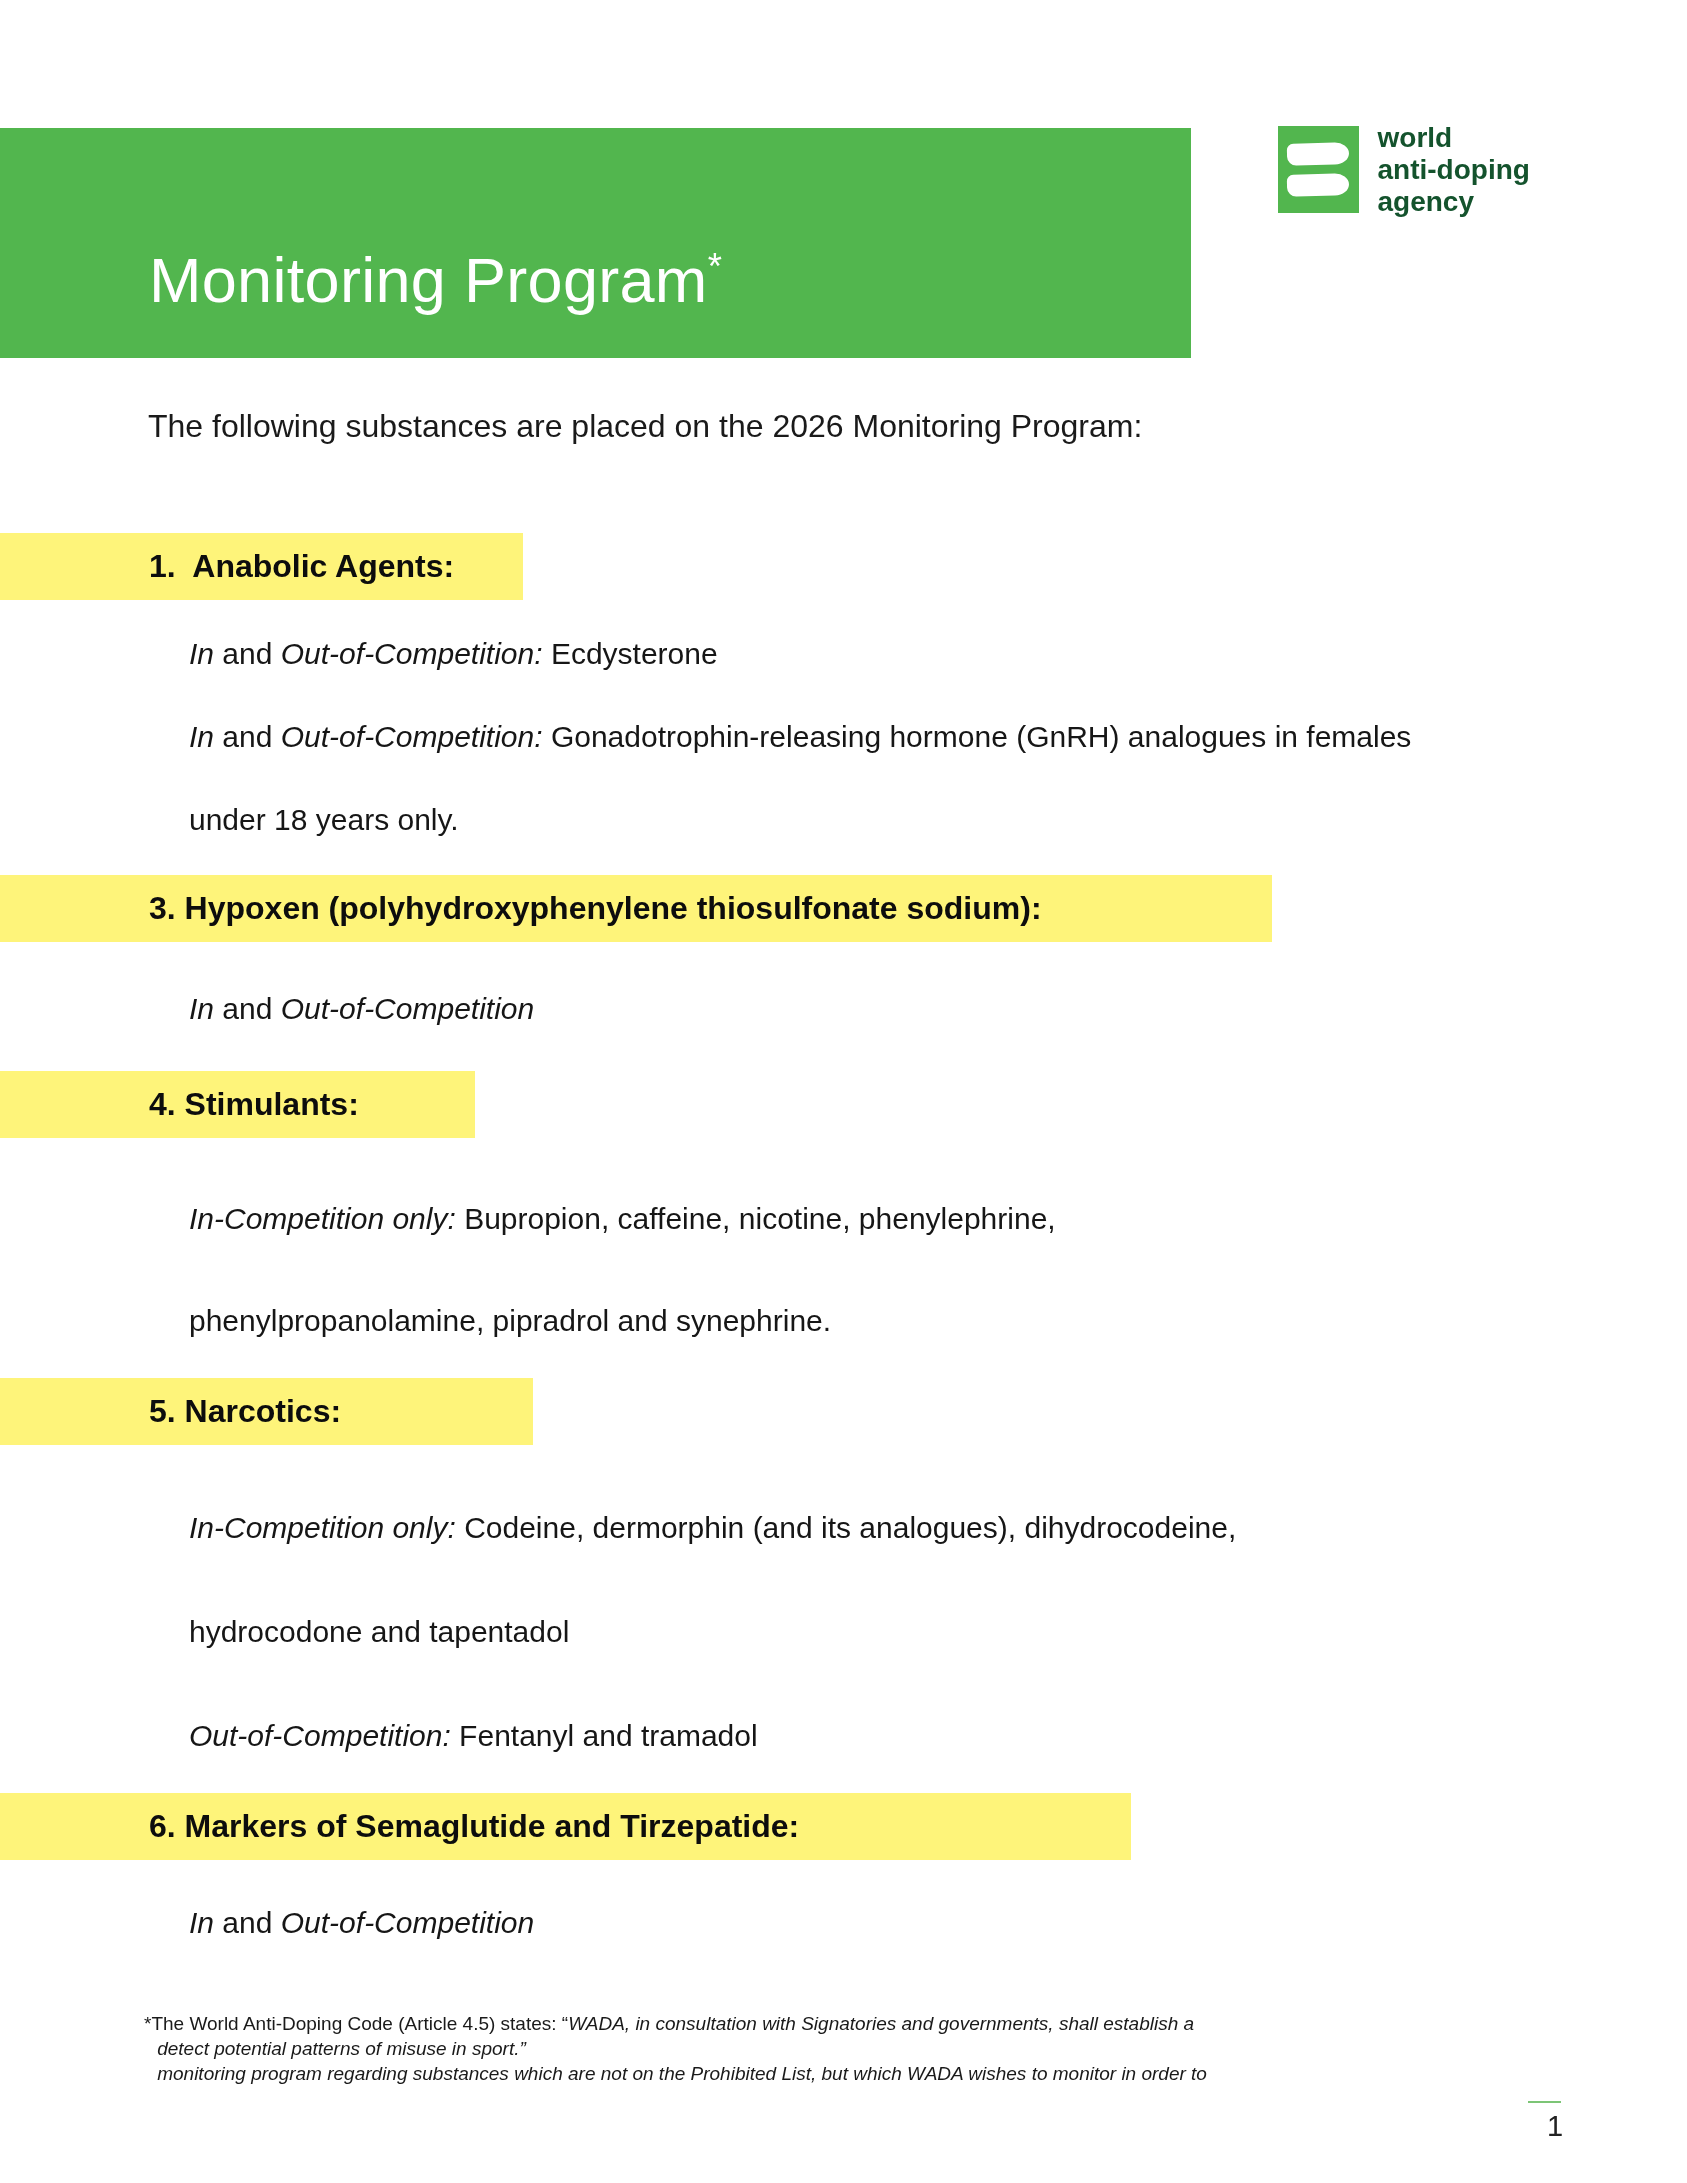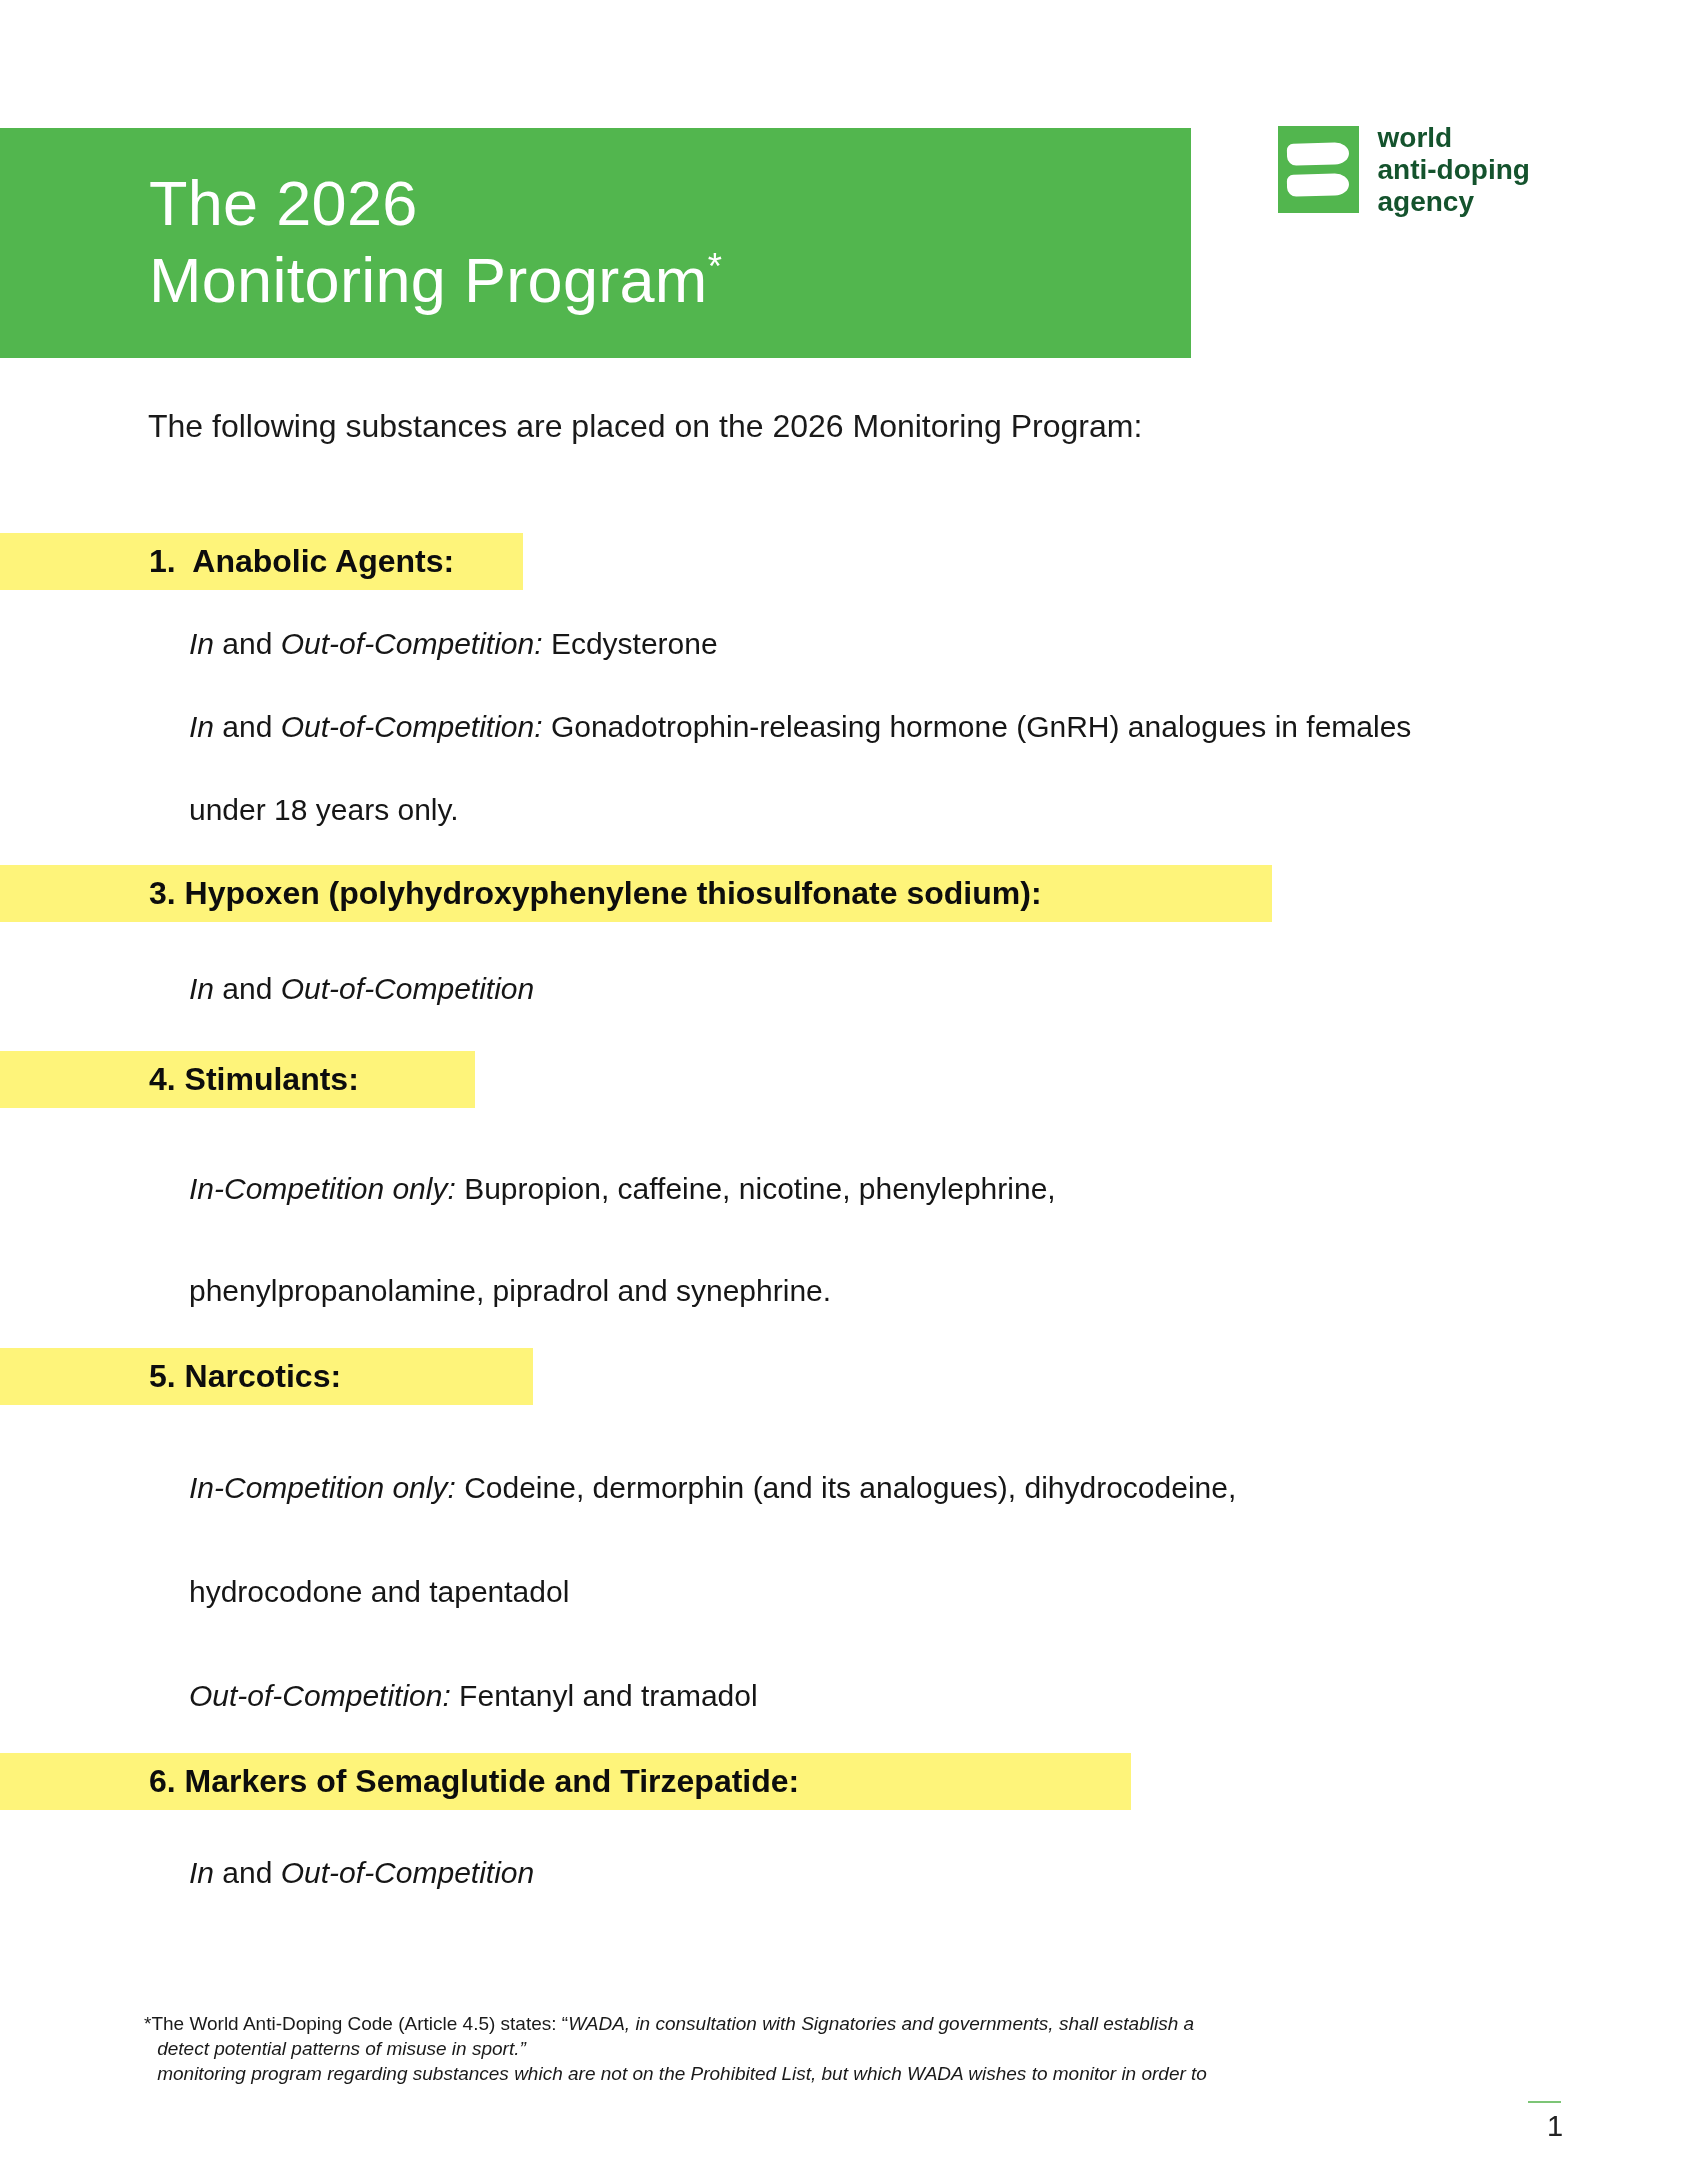--- a/index.html
+++ b/index.html
@@ -62,21 +62,21 @@
 
   
   .content{position:absolute;left:0;top:405px;width:1687px;}
   .intro{
     margin:0 0 0 148px;
     font-size:32px;line-height:42px;color:#1a1a1a;
   }
   section{margin:0;}
   .hl{
     background:var(--yellow);
-    height:57px;
+    height:67px;
     display:flex;align-items:center;
     margin:0;
     font-size:32px;font-weight:700;color:#0d0d0d;
   }
   .hl span{padding-left:149px;white-space:pre-wrap;}
   .body{
     margin:0 0 0 189px;
     font-size:30px;line-height:42px;color:var(--ink);
   }
   .bi{font-weight:400;font-style:italic;}
@@ -114,21 +114,21 @@
     width:40px;text-align:center;
     font-size:29px;color:#222222;
   }
 </style>
 </head>
 <body>
 
 <div class="page">
 
   <header class="banner">
-    <h1><span>The 2026</span><br>
+    <h1><br>
       <span>Monitoring Program</span><span class="star">*</span>
     </h1>
   </header>
 
   <div class="logo">
     <div class="logo-mark"></div>
     <div class="logo-text">
       <span>world</span><br>
       <span>anti-doping</span><br>
       <span>agency</span>

